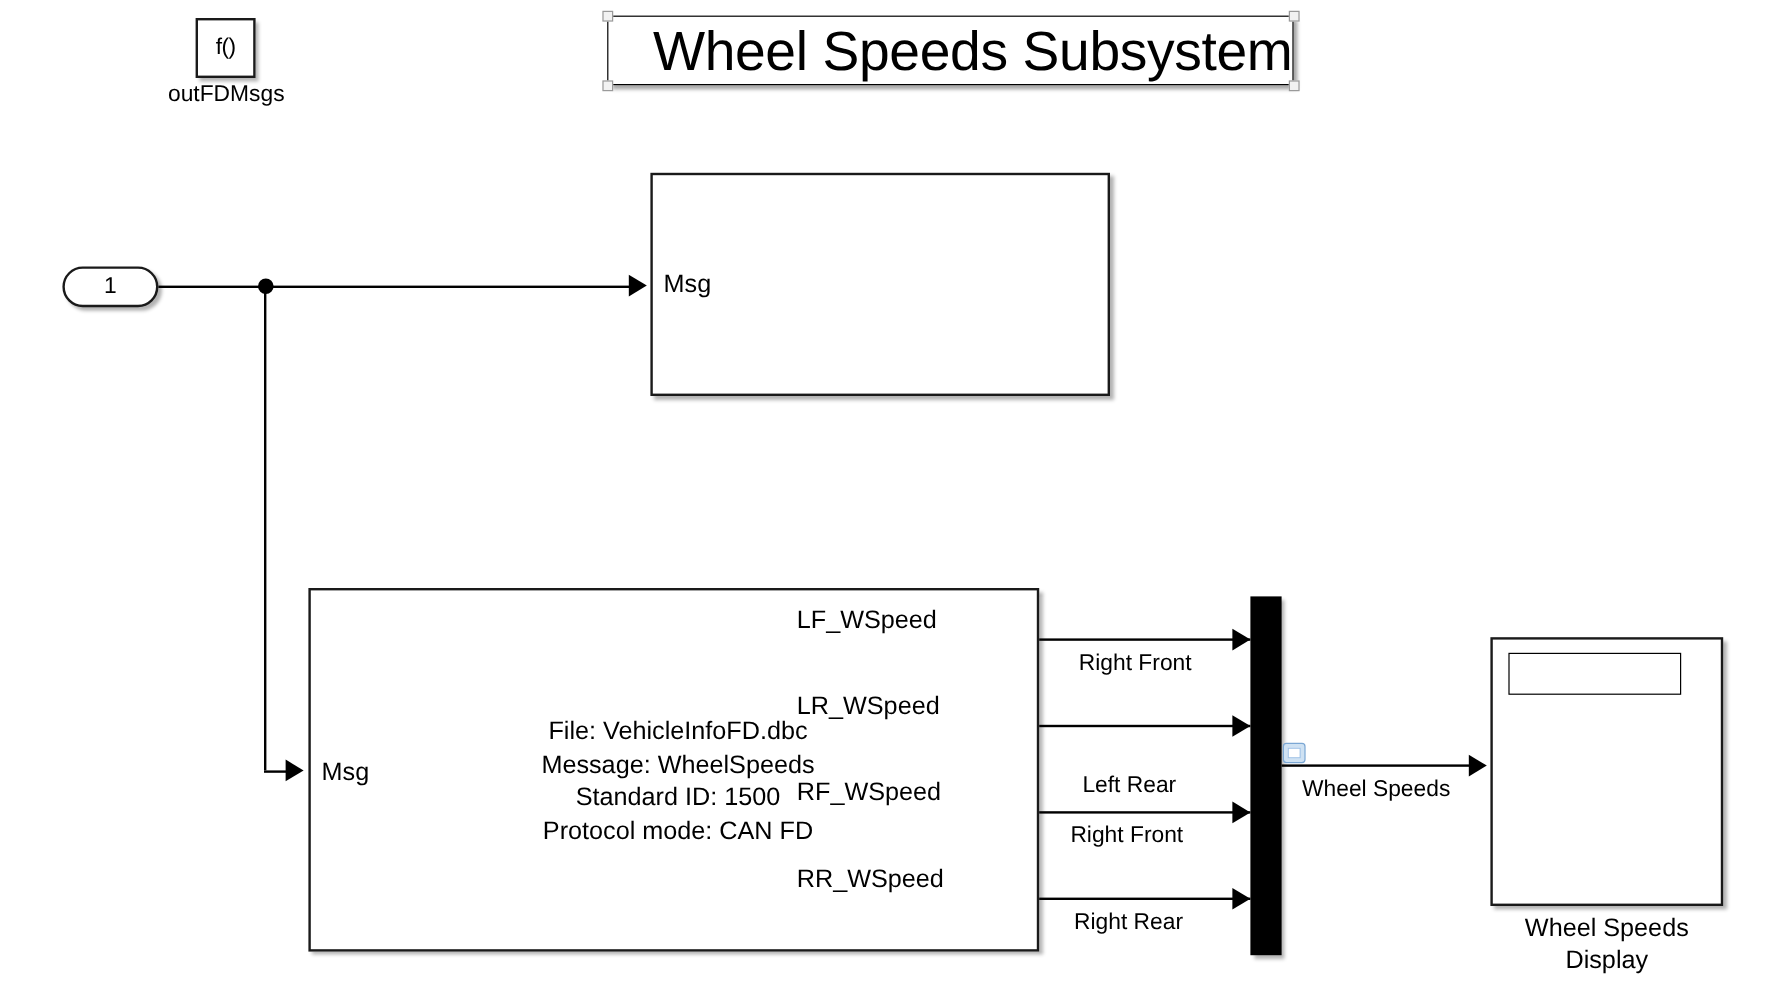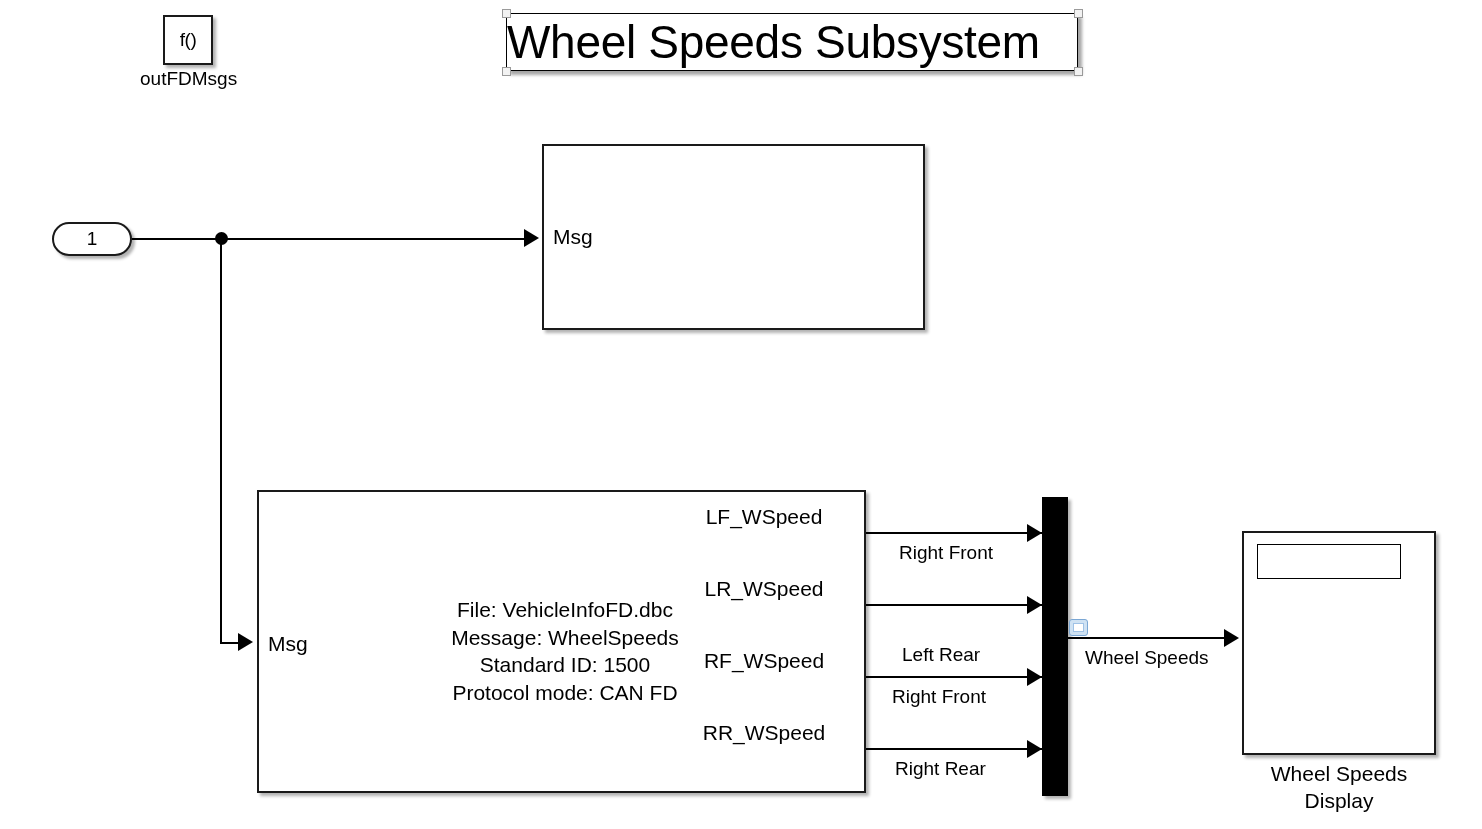--- a/index.html
+++ b/index.html
@@ -43,21 +43,21 @@
     width: 96px;
     text-align: center;
     font-size: 19px;
   }
 
   
   #title-box {
     left: 506px; top: 13px;
     width: 572px; height: 58px;
     border: 1.5px solid #000000;
-    display: flex; align-items: center; justify-content: flex-start;
+    display: flex; align-items: center; justify-content: flex-end;
     box-shadow: 4px 4px 3px rgba(0,0,0,0.35);
   }
   #title-text {
     font-size: 46px;
     line-height: 1;
     white-space: nowrap;
     letter-spacing: -0.3px;
   }
   .sel-handle {
     position: absolute;
@@ -107,21 +107,21 @@
     width: 308px;
     text-align: center;
     font-size: 21px;
     line-height: 1.31;
     white-space: pre;
   }
   .unpack-out-label {
     position: absolute;
     right: 0;
     width: 200px;
-    text-align: center;
+    text-align: left;
     font-size: 21px;
     white-space: nowrap;
   }
 
   
   #mux {
     position: absolute;
     left: 1042px; top: 497px;
     width: 26px; height: 299px;
     background: #000000;

